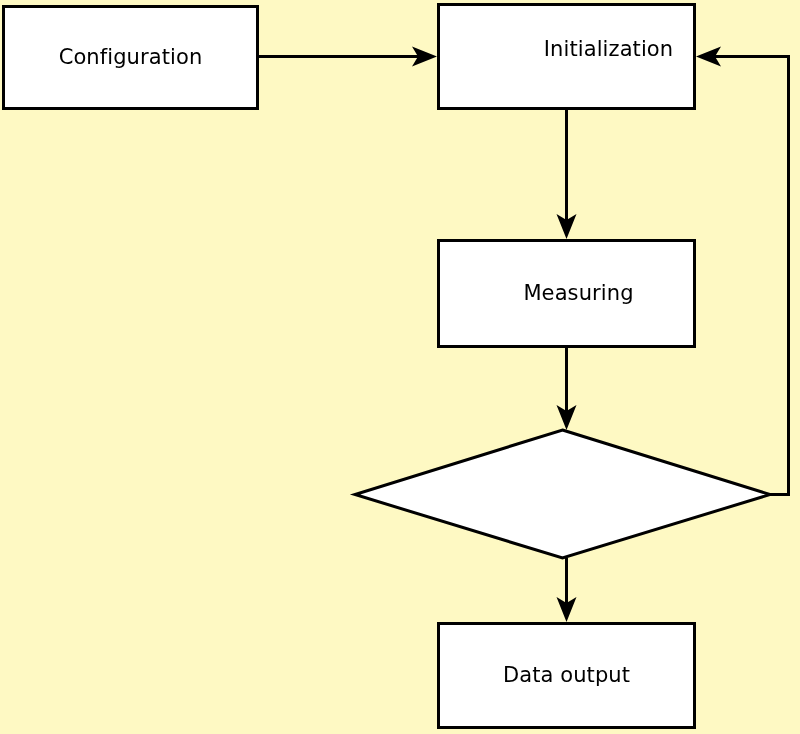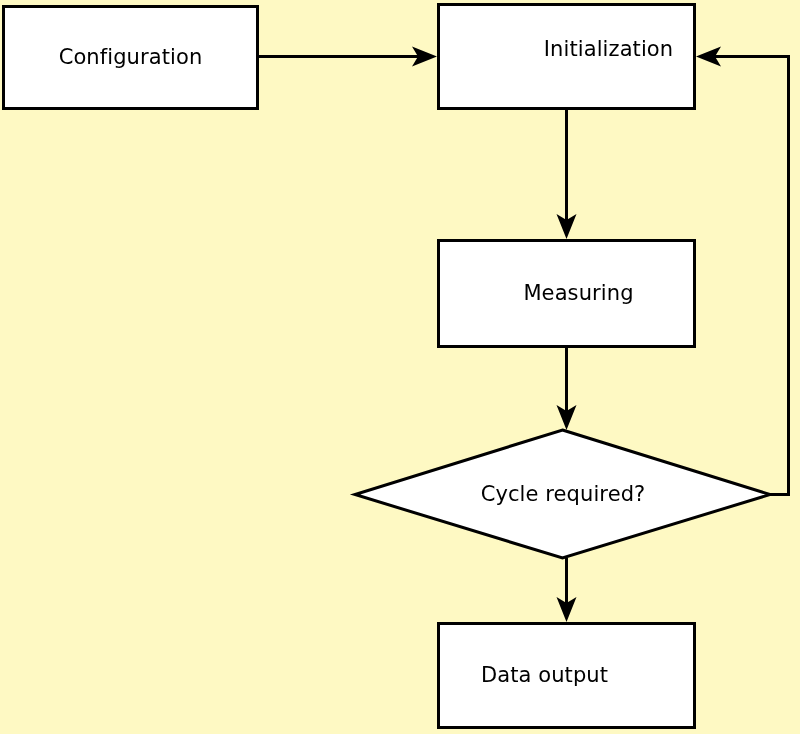--- a/index.html
+++ b/index.html
@@ -56,21 +56,21 @@
     font-weight: 400;
     line-height: 1.2;
     letter-spacing: 0.1px;
     white-space: nowrap;
     pointer-events: none;
   }
   #label-configuration { left: 2px;   top: 5px;   width: 257px; height: 105px; }
   #label-initialization { left: 437px; top: 3px;   width: 259px; height: 94px; margin-left: 42px; }
   #label-measuring     { left: 437px; top: 239px; width: 283px; height: 109px; }
   #label-decision      { left: 413px; top: 466px; width: 300px; height: 58px; }
-  #label-data-output   { left: 415px; top: 622px; width: 259px; height: 107px; }
+  #label-data-output   { left: 437px; top: 622px; width: 259px; height: 107px; }
 </style>
 </head>
 <body>
 
 <div id="flowchart-canvas">
 
   <svg id="flow-svg" viewBox="0 0 800 734" xmlns="http://www.w3.org/2000/svg">
 
     <g>
       <line class="edge-line" x1="259" y1="56.5" x2="418" y2="56.5"></line>
@@ -107,17 +107,16 @@
 
     <rect class="node-shape" x="438.5" y="623.5" width="256" height="104"></rect>
   </svg>
 
   <div class="node-label" id="label-configuration">Configuration</div>
 
   <div class="node-label" id="label-initialization">Initialization</div>
 
   <div class="node-label" id="label-measuring">Measuring</div>
 
-  <div class="node-label" id="label-decision">Cycle required?</div>
 
   <div class="node-label" id="label-data-output">Data output</div>
 
 </div>
 
 </body></html>

